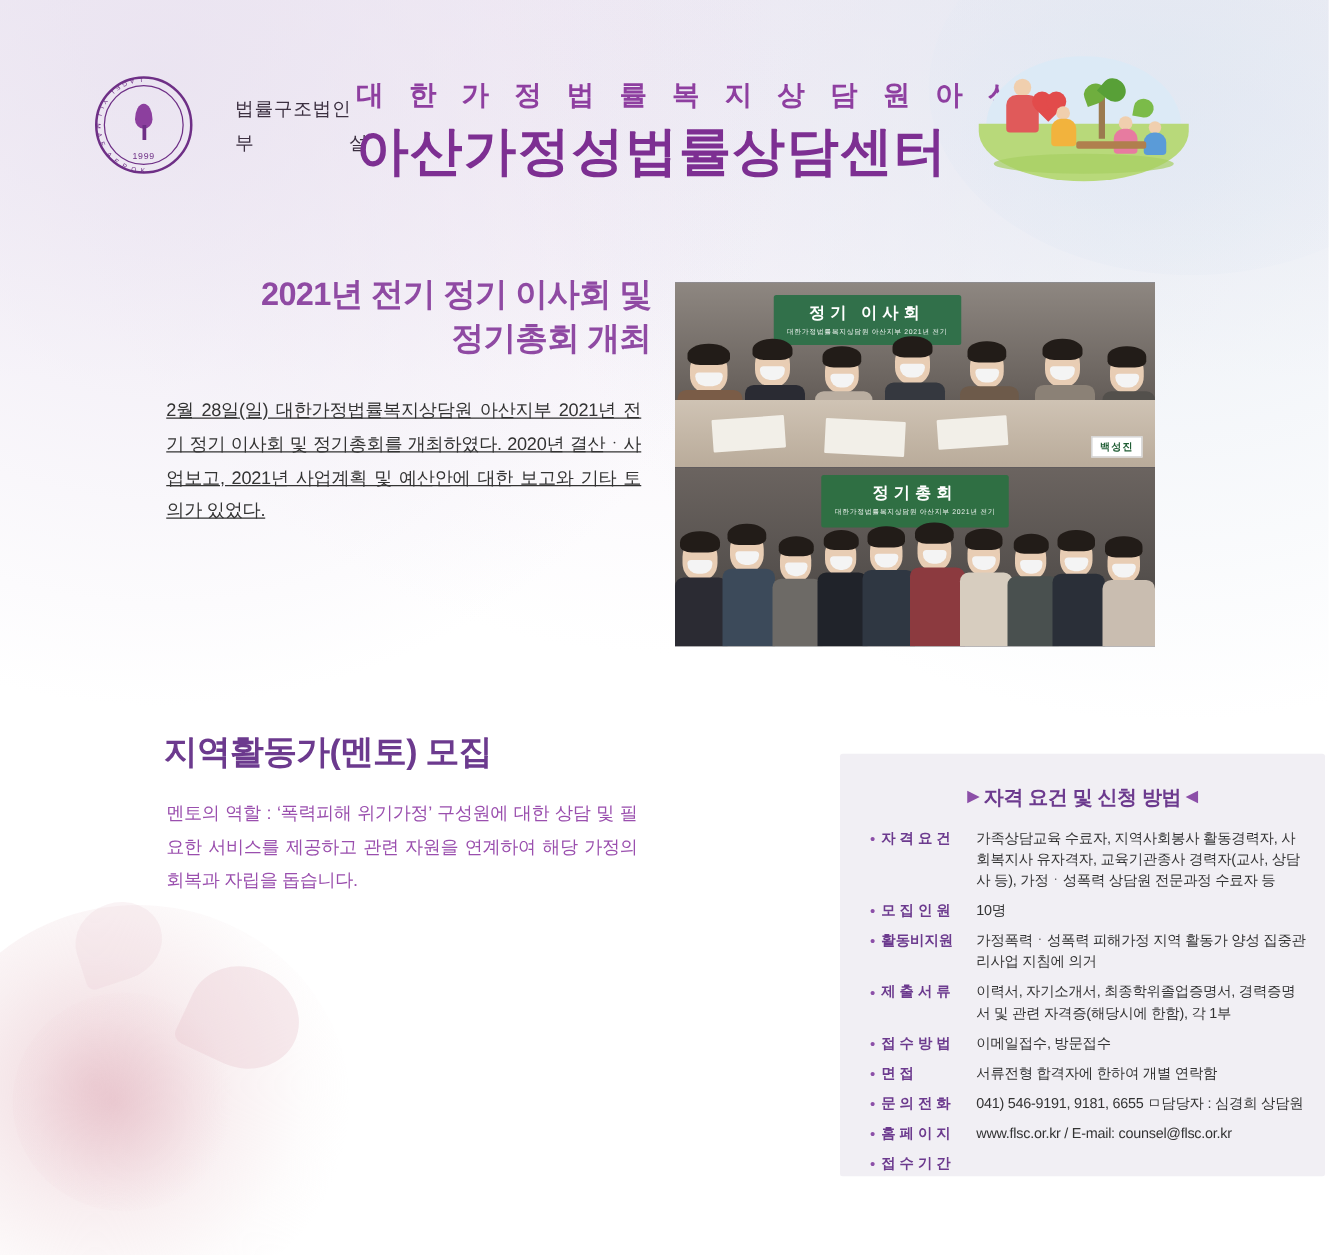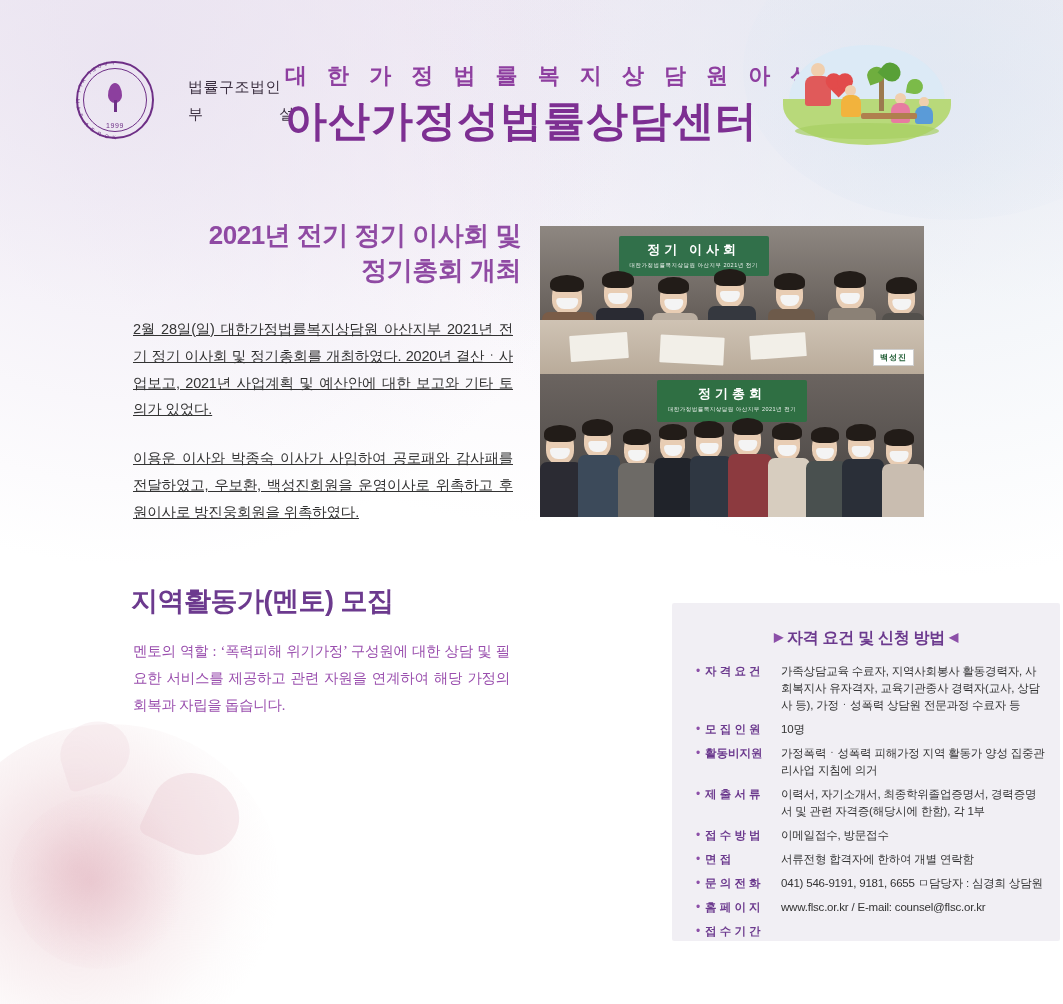--- a/index.html
+++ b/index.html
@@ -424,21 +424,21 @@
     left: 2px;
     top: 55px;
     width: 377px;
     font-size: 14.5px;
     color: #333333;
     line-height: 1.85;
     text-align: justify;
     letter-spacing: -0.3px;
   }
   .a2-body p { margin: 0 0 24px 0; }
-  .a2-body p.accent { color: #9a4fae; margin-bottom: 12px; font-family: Liberation Serif, serif; }
+  .a2-body p.accent { color: #9a4fae; margin-bottom: 12px; }
 
   
   .infobox {
     position: absolute;
     left: 541px;
     top: 0;
     width: 388px;
     height: 338px;
     background: rgba(233,229,238,0.62);
     border-radius: 2px;
@@ -570,21 +570,20 @@
 
   <div class="article1">
 
     <div class="a1-title">
       <div style="white-space:pre-line;">2021년 전기 정기 이사회 및
 정기총회 개최</div>
     </div>
 
     <div class="a1-body">
       <p>2월 28일(일) 대한가정법률복지상담원 아산지부 2021년 전기 정기 이사회 및 정기총회를 개최하였다. 2020년 결산ㆍ사업보고, 2021년 사업계획 및 예산안에 대한 보고와 기타 토의가 있었다.</p>
-      <p>이용운 이사와 박종숙 이사가 사임하여 공로패와 감사패를 전달하였고, 우보환, 백성진회원을 운영이사로 위촉하고 후원이사로 방진웅회원을 위촉하였다.</p>
     </div>
 
     <div class="photos">
 
       <div class="photo p2">
         <div class="ph2-wall"></div>
         <div class="ph-banner ph-p2-banner">
           <div class="bn-title">정기 이사회</div>
           <div class="bn-sub">대한가정법률복지상담원 아산지부 2021년 전기</div>
         </div>

